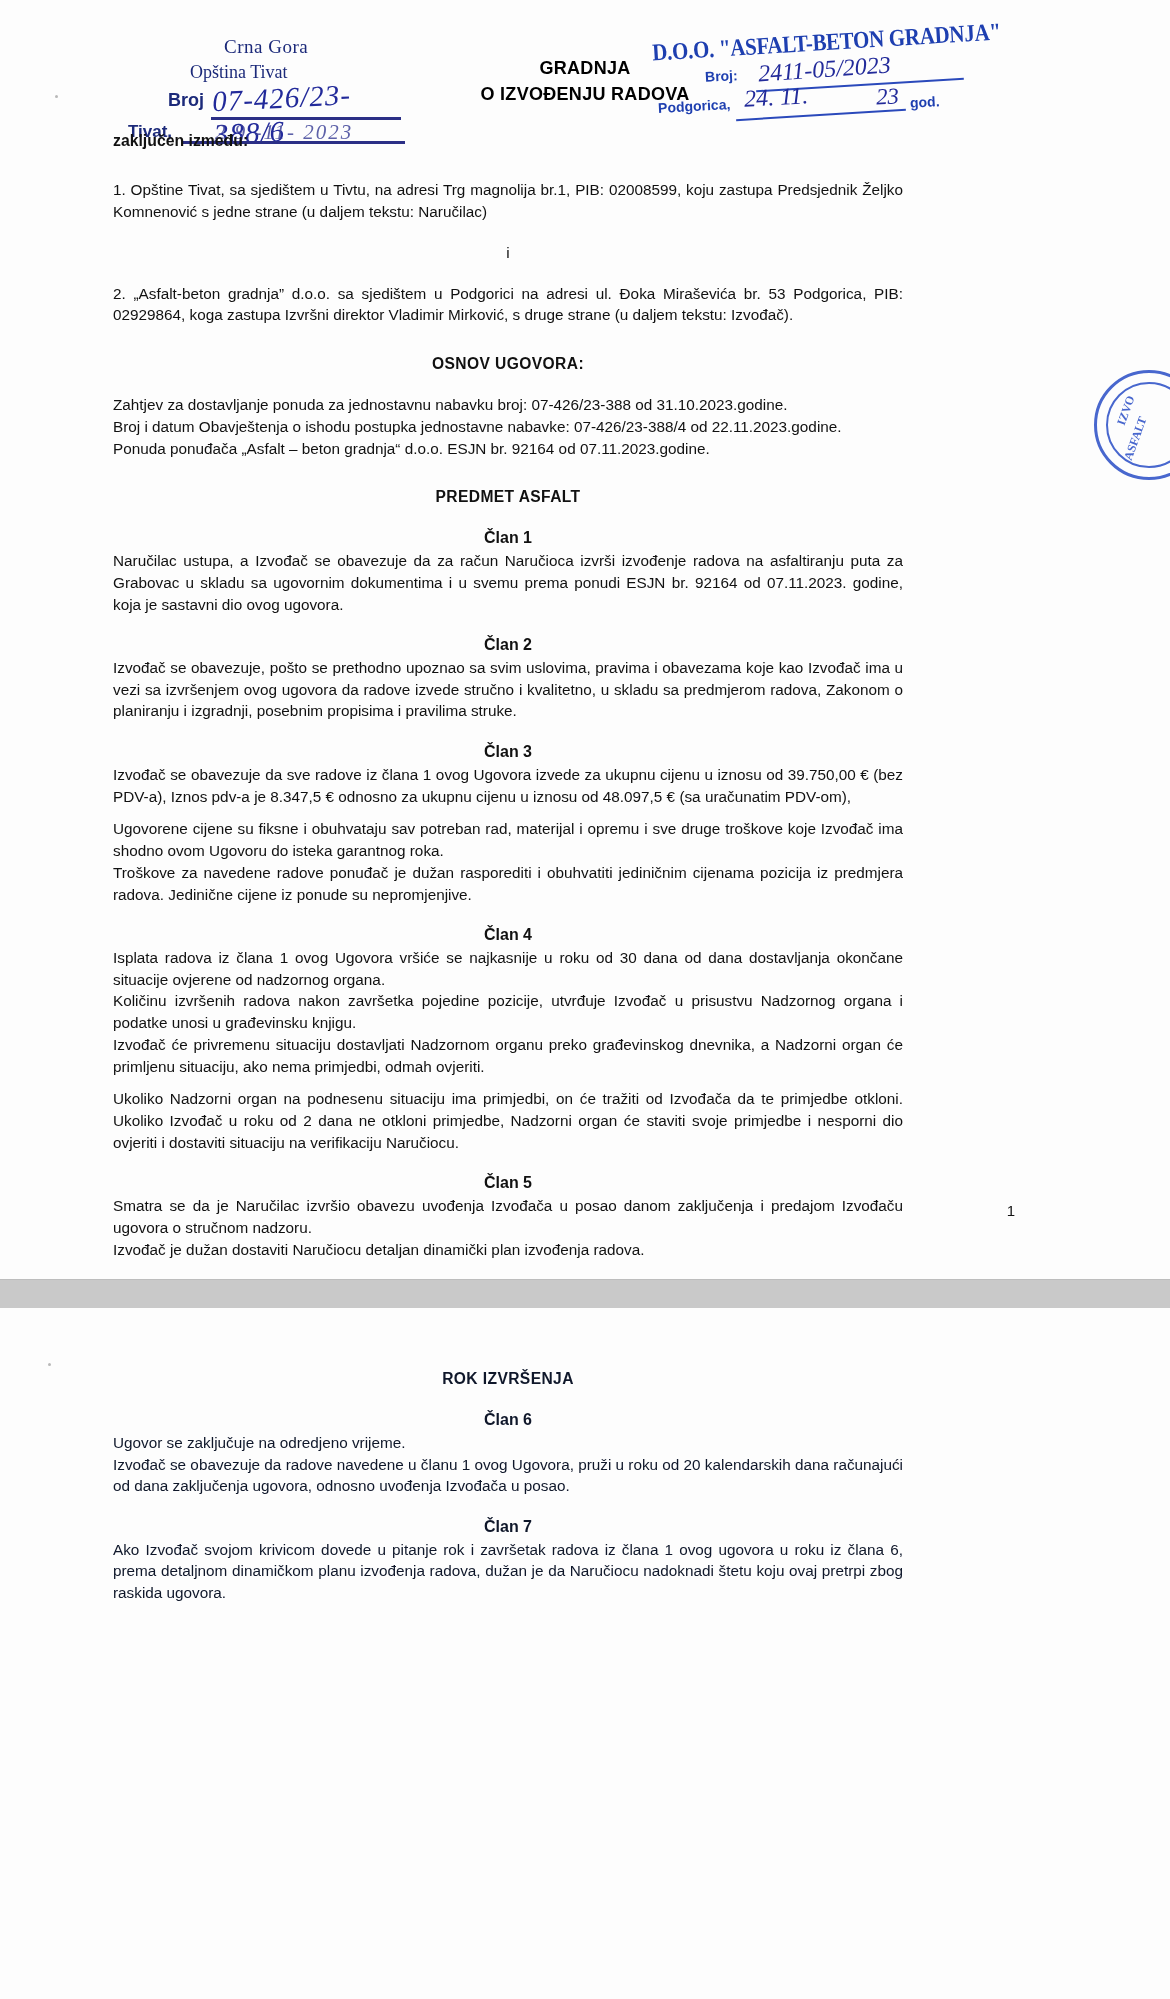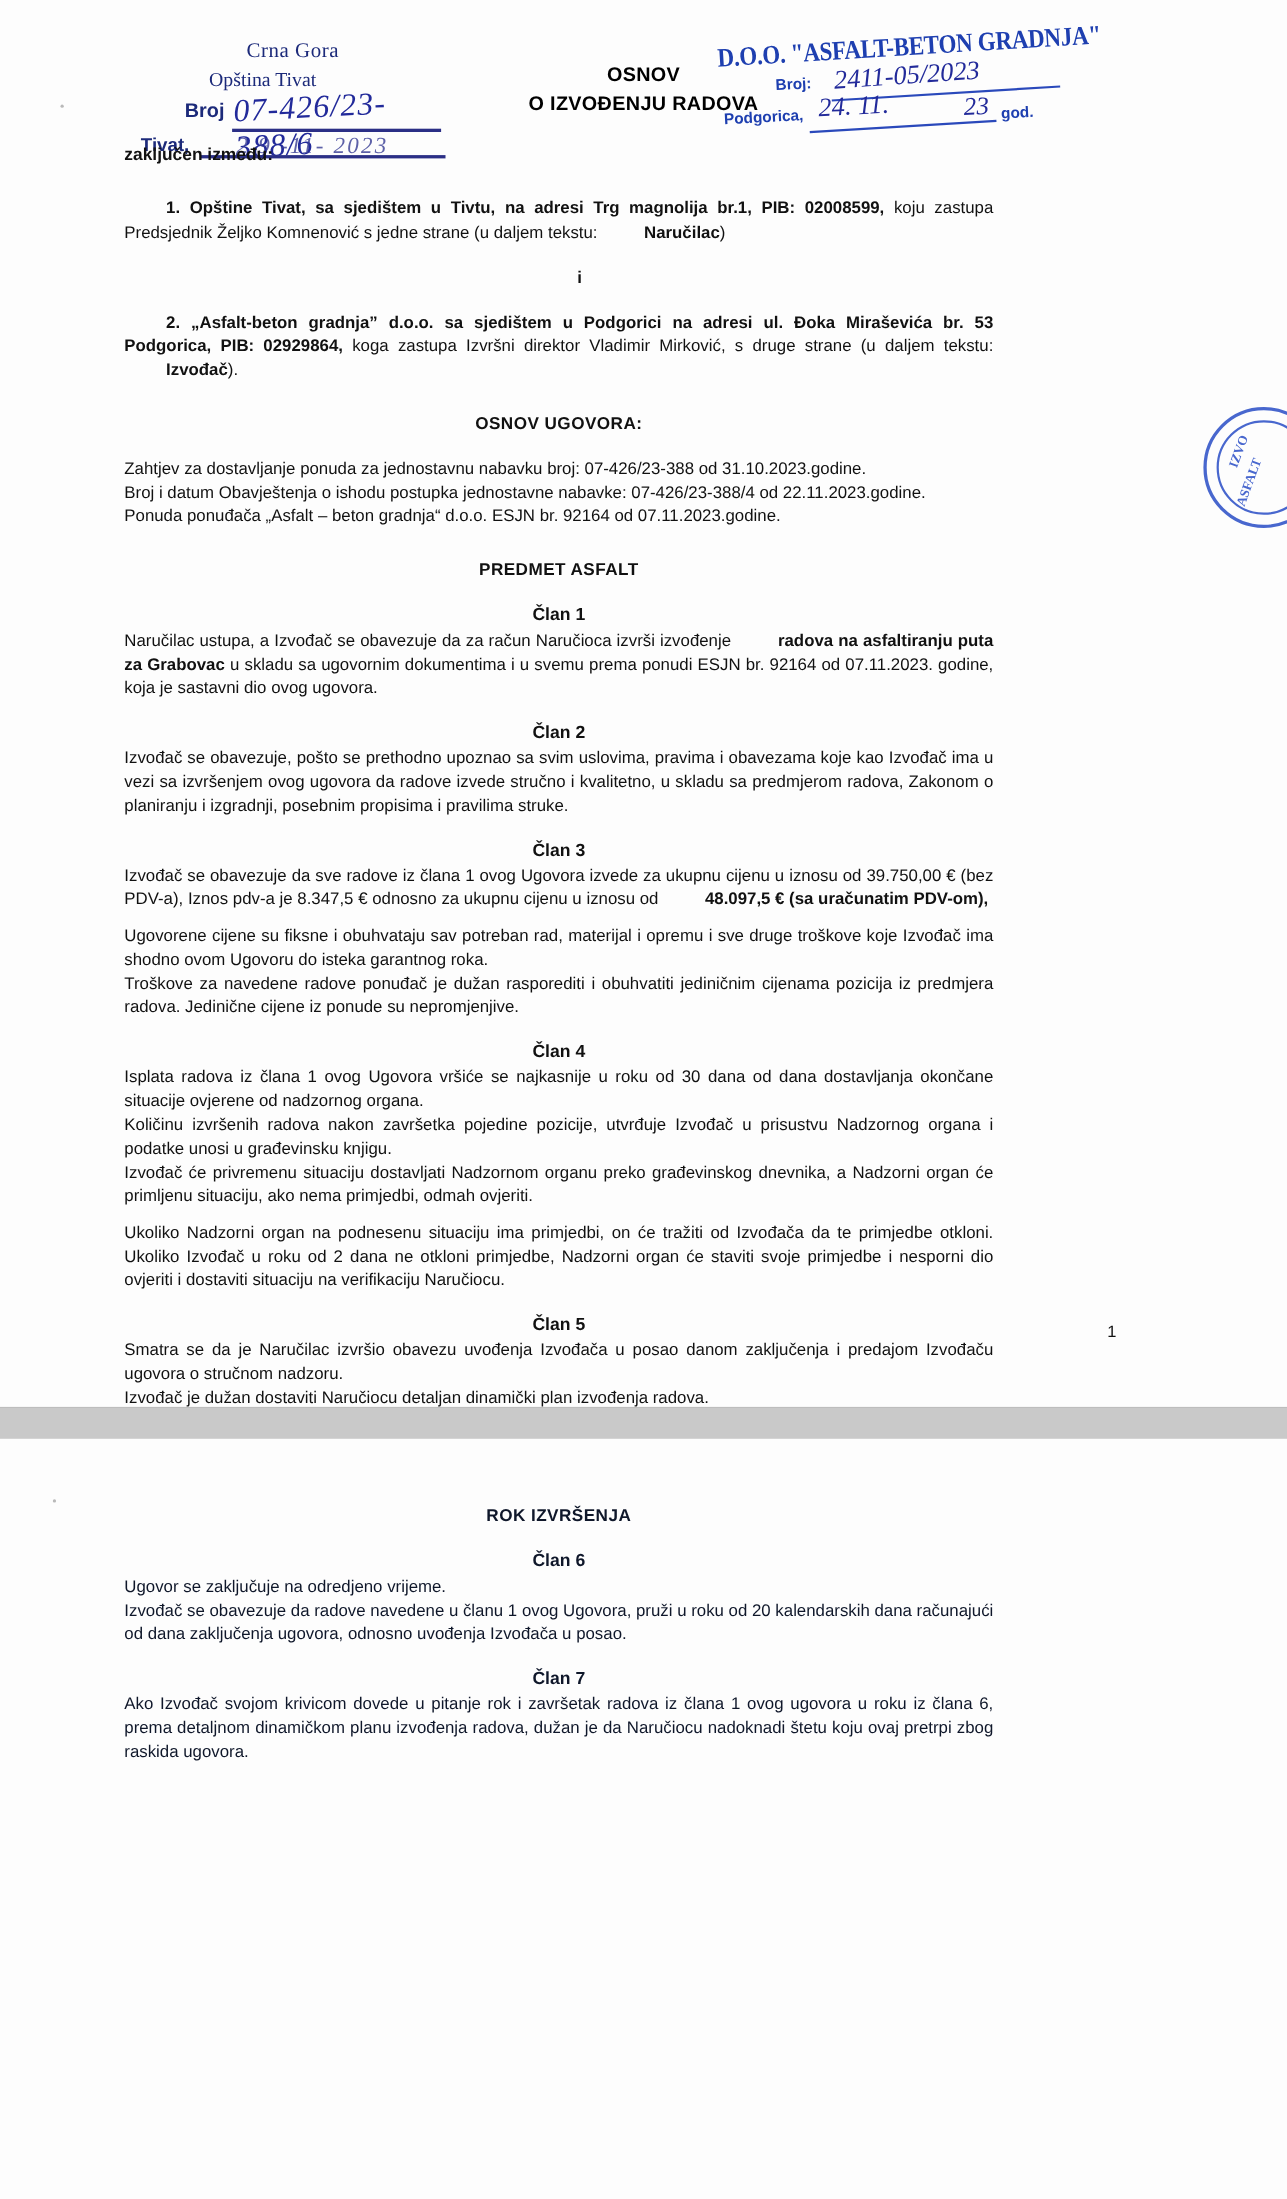--- a/index.html
+++ b/index.html
@@ -257,21 +257,21 @@
   .body {
     position: absolute;
     left: 113px;
     width: 790px;
     top: 130px;
     font-size: 15.3px;
     color: #111;
     line-height: 1.42;
   }
   p { margin: 0; }
-  .b { font-weight: bold; margin-left: 38px; }
+  .b { font-weight: normal; }
   .spacer-s { height: 11px; }
   .spacer-m { height: 19px; }
   .spacer-l { height: 27px; }
   .center { text-align: center; }
   .just { text-align: justify; }
   .heading-c {
     text-align: center;
     font-weight: bold;
     font-size: 16px;
   }
@@ -335,21 +335,21 @@
       <div class="sr-rule2"></div>
     </div>
 
     <div class="seal">
       <div class="seal-inner"></div>
       <div class="seal-t1">IZVO</div>
       <div class="seal-t2">ASFALT</div>
     </div>
 
     <div class="doc-title">
-      <span class="t1">OSNOV</span>
+      <span class="t1">GRADNJA</span>
       <span class="t2">O IZVOĐENJU RADOVA</span>
     </div>
 
     <div class="body">
 
       <p class="lead-intro">zaključen između:</p>
       <div class="spacer-l"></div>
 
       <p class="just"><span class="b">1. Opštine Tivat, sa sjedištem u Tivtu, na adresi Trg magnolija br.1, PIB: 02008599,</span><span> koju zastupa Predsjednik Željko Komnenović s jedne strane (u daljem tekstu: </span><span class="b">Naručilac</span><span>)</span></p>
 

